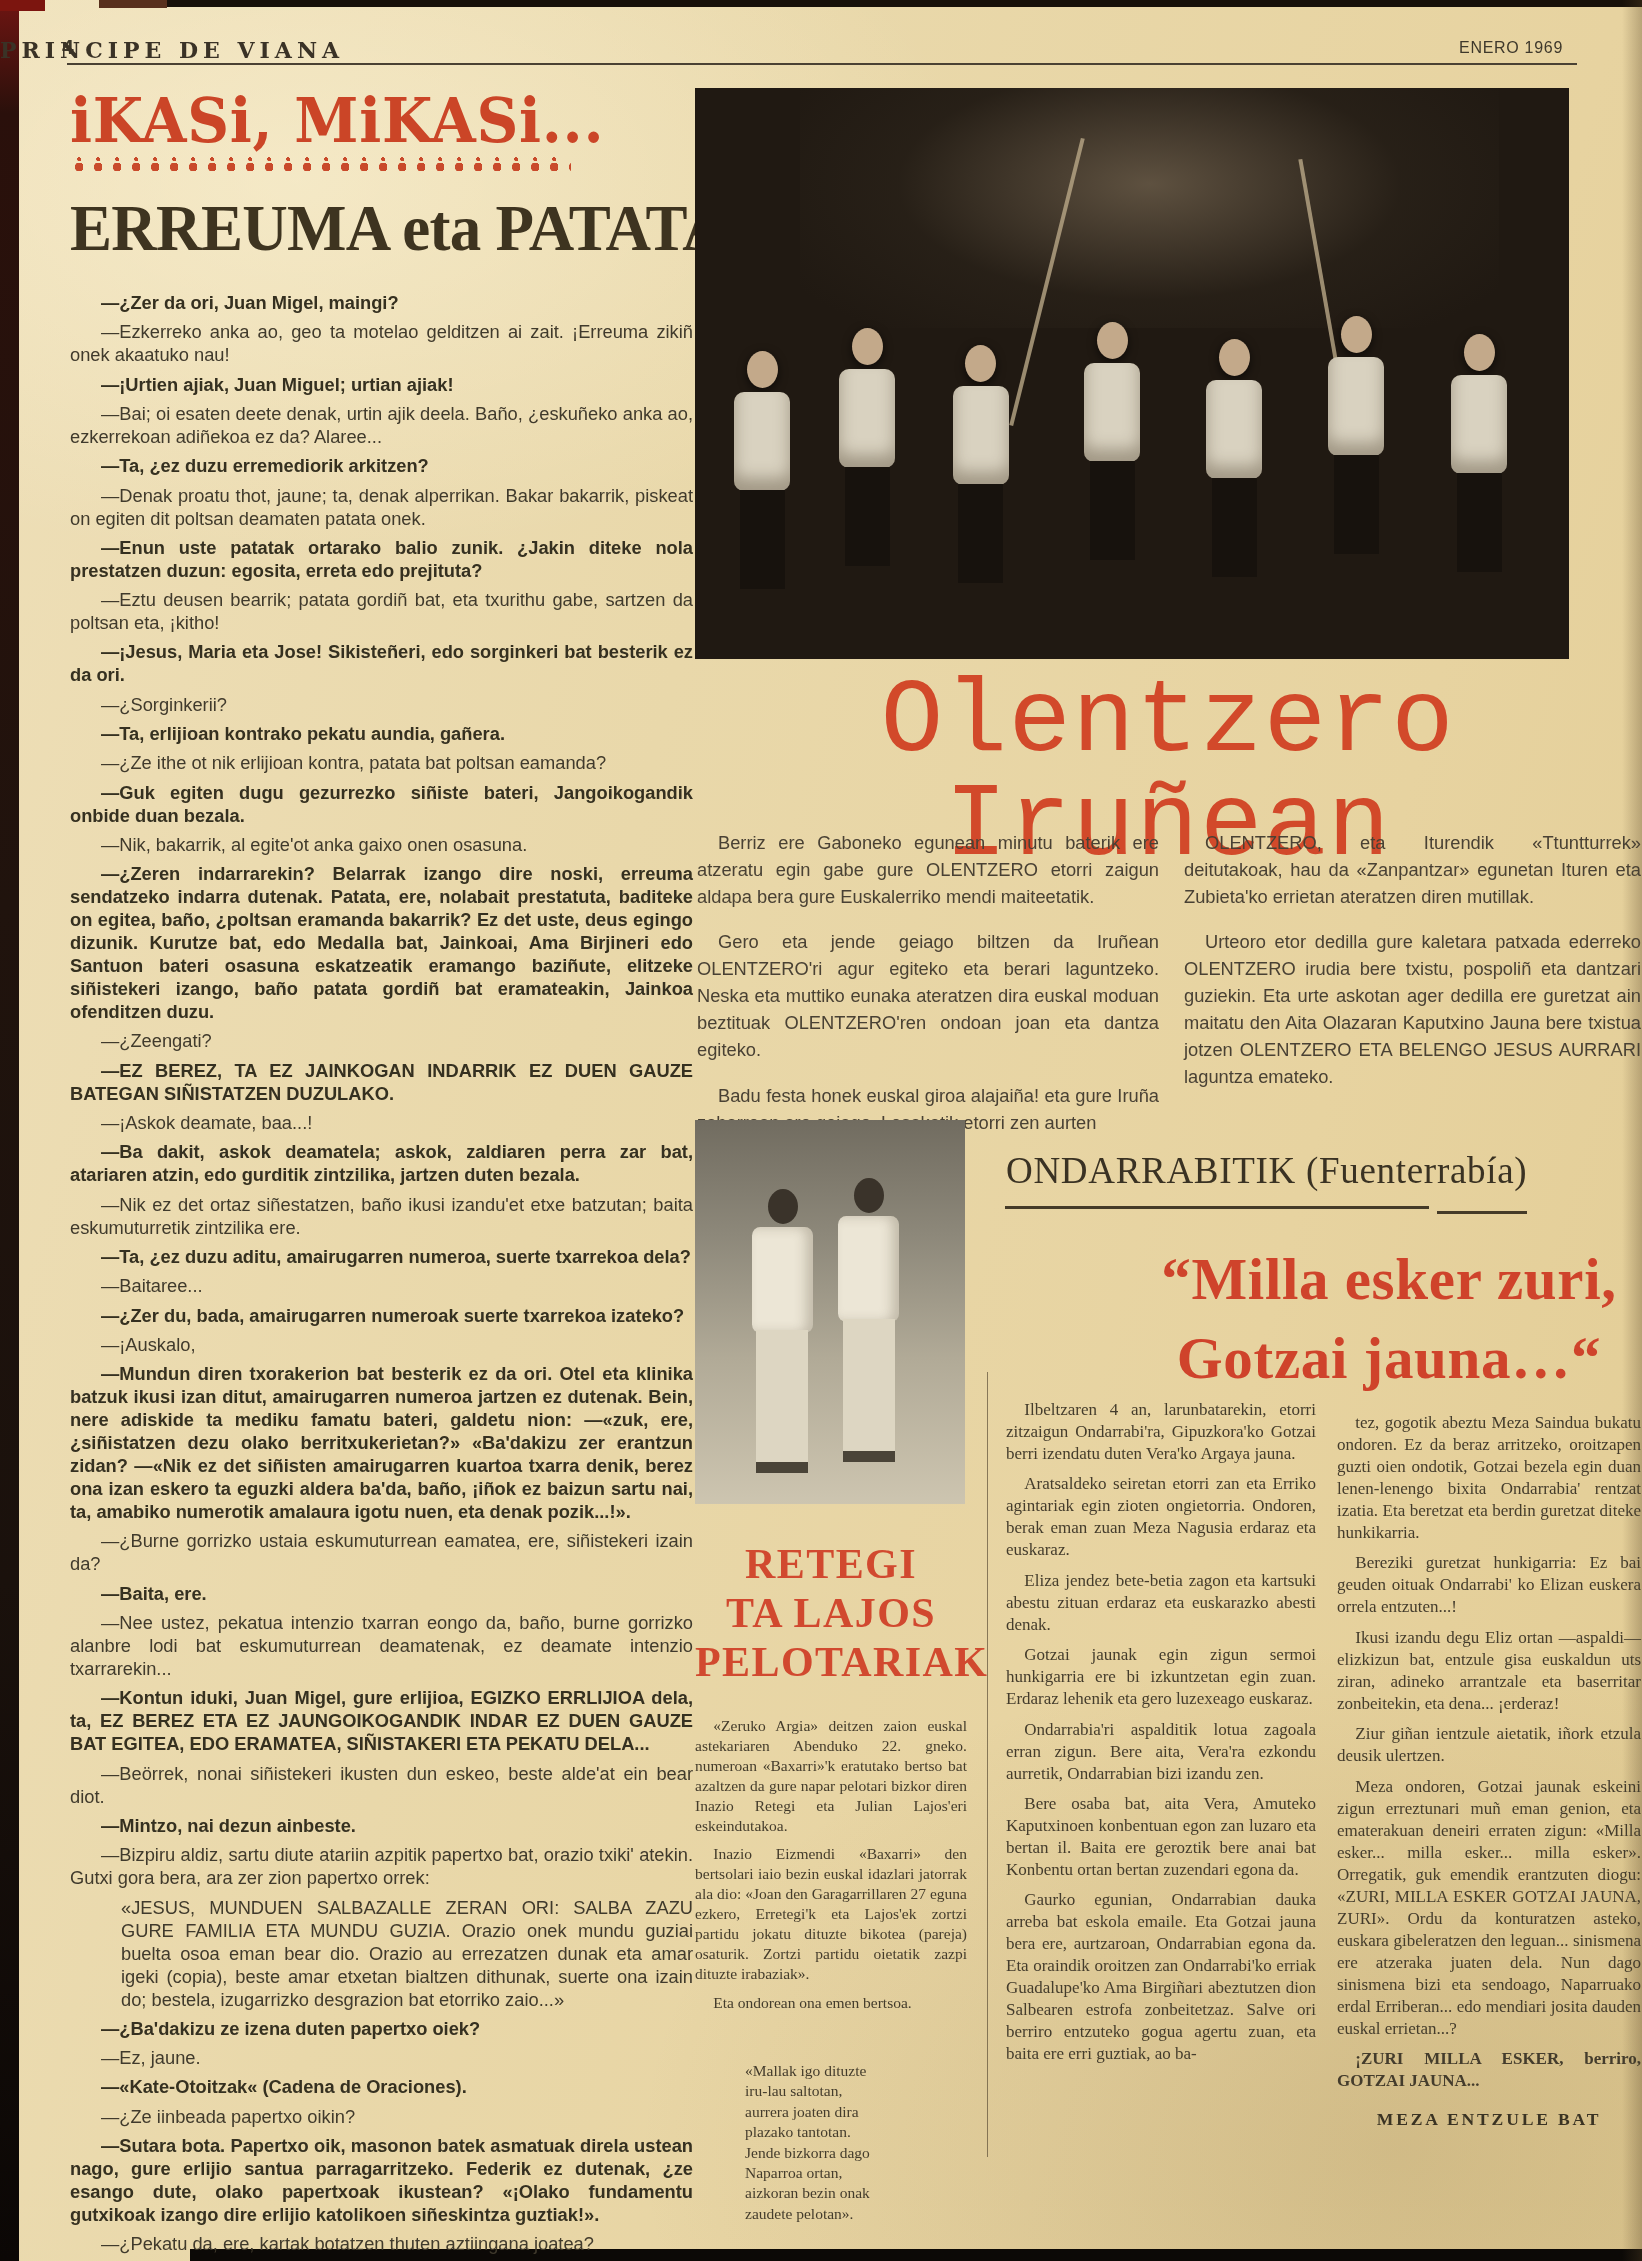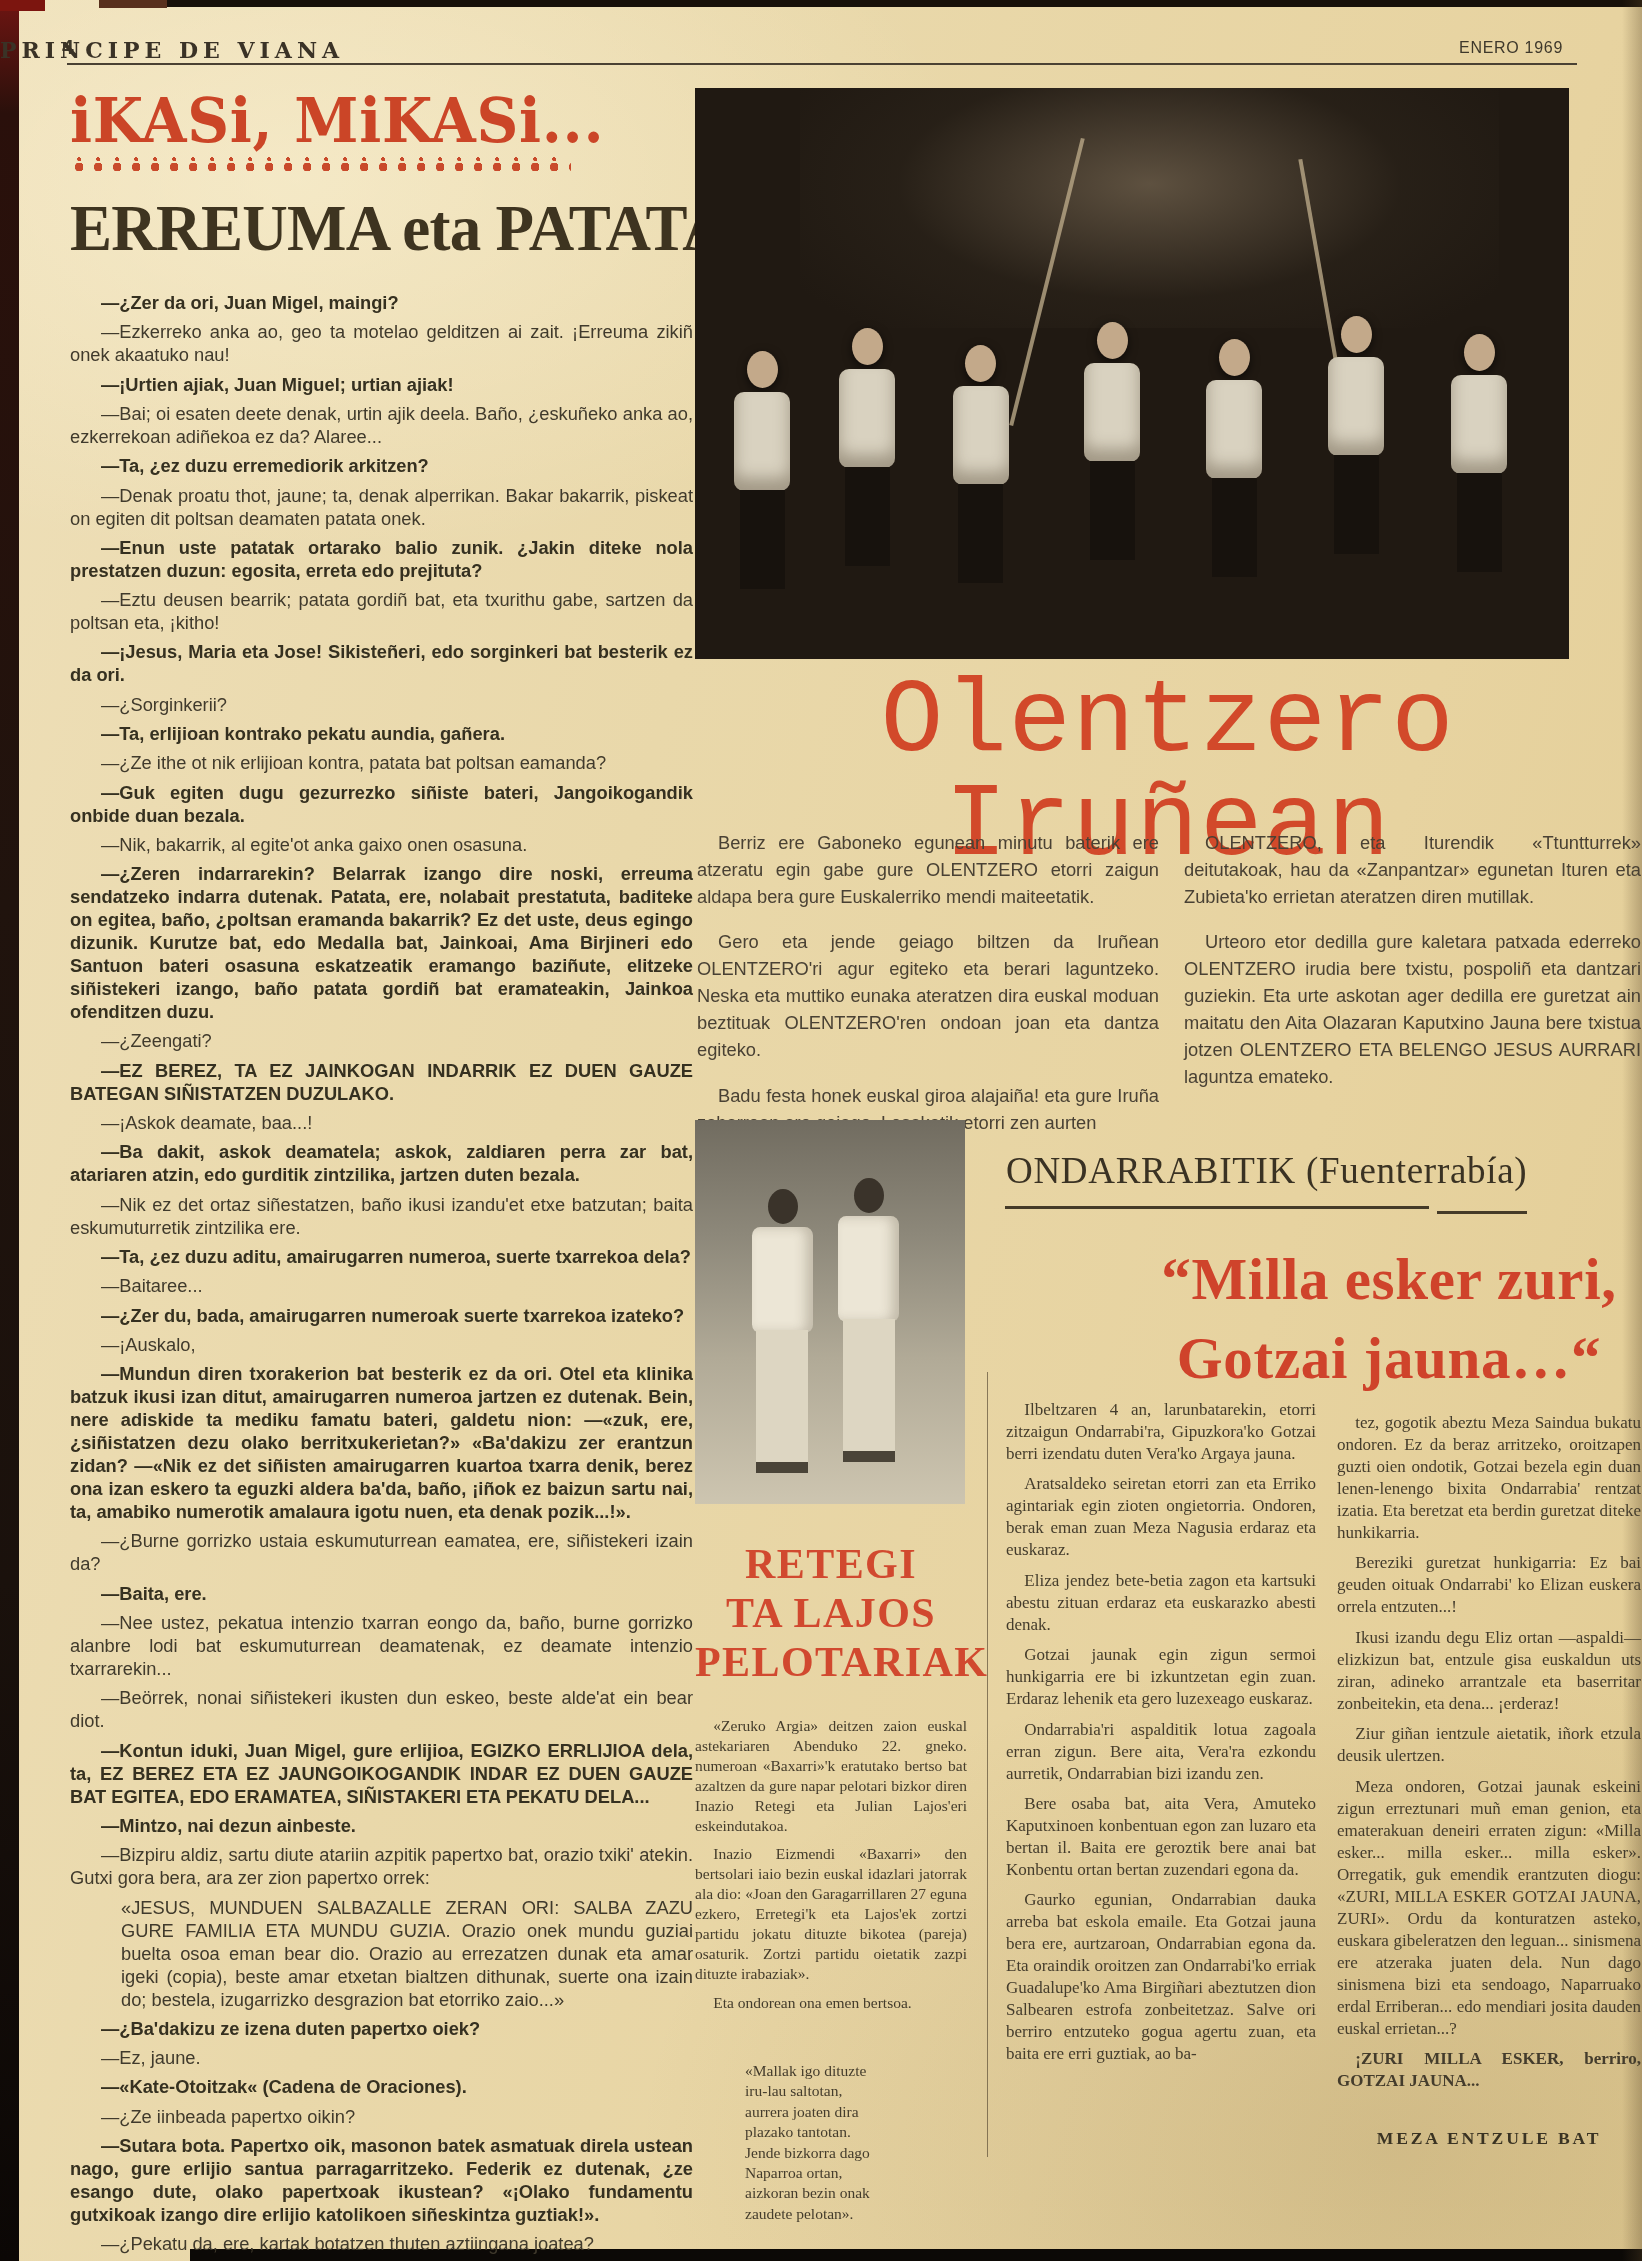--- a/index.html
+++ b/index.html
@@ -80,21 +80,21 @@
   .serif-col{font-family:"Liberation Serif",serif;color:#443c2c;}
   .serif-col p{margin:0 0 8.4px;text-align:justify;text-indent:18.3px;}
   .retegi-body{left:695px;top:1716px;width:272px;font-size:15.5px;line-height:20px;}
   .verse{left:745px;top:2061px;width:232px;font-family:"Liberation Serif",serif;font-size:15.5px;line-height:20.4px;color:#443c2c;}
   .verse div{white-space:nowrap;}
 
   .ond-col1{left:1006px;top:1399px;width:310px;font-size:17px;line-height:22px;}
   .ond-col2{left:1337px;top:1412px;width:304px;font-size:17px;line-height:22px;}
   .vrule{left:987px;top:1372px;width:1.4px;height:785px;background:#53452f;opacity:.65;}
   .signoff{margin-top:5.6px;font-weight:700;}
-  .byline{margin-top:35px;text-align:center;font-weight:700;letter-spacing:2.8px;font-size:17.6px;color:#3a3323;}
+  .byline{margin-top:16px;text-align:center;font-weight:700;letter-spacing:2.8px;font-size:17.6px;color:#3a3323;}
 </style>
 </head>
 <body>
 
 <div id="page">
 
   <div class="abs edge-left"></div>
   <div class="abs strip-top"></div>
   <div class="abs blot-red"></div>
   <div class="abs blot-brown"></div>
@@ -133,22 +133,22 @@
         <p class="para bold">—Ba dakit, askok deamatela; askok, zaldiaren perra zar bat, atariaren atzin, edo gurditik zintzilika, jartzen duten bezala.</p>
         <p class="para">—Nik ez det ortaz siñestatzen, baño ikusi izandu'et etxe batzutan; baita eskumuturretik zintzilika ere.</p>
         <p class="para bold">—Ta, ¿ez duzu aditu, amairugarren numeroa, suerte txarrekoa dela?</p>
         <p class="para">—Baitaree...</p>
         <p class="para bold">—¿Zer du, bada, amairugarren numeroak suerte txarrekoa izateko?</p>
         <p class="para">—¡Auskalo,</p>
         <p class="para bold">—Mundun diren txorakerion bat besterik ez da ori. Otel eta klinika batzuk ikusi izan ditut, amairugarren numeroa jartzen ez dutenak. Bein, nere adiskide ta mediku famatu bateri, galdetu nion: —«zuk, ere, ¿siñistatzen dezu olako berritxukerietan?» «Ba'dakizu zer erantzun zidan? —«Nik ez det siñisten amairugarren kuartoa txarra denik, berez ona izan eskero ta eguzki aldera ba'da, baño, ¡iñok ez baizun sartu nai, ta, amabiko numerotik amalaura igotu nuen, eta denak pozik...!».</p>
         <p class="para">—¿Burne gorrizko ustaia eskumuturrean eamatea, ere, siñistekeri izain da?</p>
         <p class="para bold">—Baita, ere.</p>
         <p class="para">—Nee ustez, pekatua intenzio txarran eongo da, baño, burne gorrizko alanbre lodi bat eskumuturrean deamatenak, ez deamate intenzio txarrarekin...</p>
+        <p class="para bold">—Kontun iduki, Juan Migel, gure erlijioa, EGIZKO ERRLIJIOA dela, ta, EZ BEREZ ETA EZ JAUNGOIKOGANDIK INDAR EZ DUEN GAUZE BAT EGITEA, EDO ERAMATEA, SIÑISTAKERI ETA PEKATU DELA...</p>
         <p class="para">—Beörrek, nonai siñistekeri ikusten dun eskeo, beste alde'at ein bear diot.</p>
-        <p class="para bold">—Kontun iduki, Juan Migel, gure erlijioa, EGIZKO ERRLIJIOA dela, ta, EZ BEREZ ETA EZ JAUNGOIKOGANDIK INDAR EZ DUEN GAUZE BAT EGITEA, EDO ERAMATEA, SIÑISTAKERI ETA PEKATU DELA...</p>
         <p class="para bold">—Mintzo, nai dezun ainbeste.</p>
         <p class="para">—Bizpiru aldiz, sartu diute atariin azpitik papertxo bat, orazio txiki' atekin. Gutxi gora bera, ara zer zion papertxo orrek:</p>
         <p class="para inset">«JESUS, MUNDUEN SALBAZALLE ZERAN ORI: SALBA ZAZU GURE FAMILIA ETA MUNDU GUZIA. Orazio onek mundu guziai buelta osoa eman bear dio. Orazio au errezatzen dunak eta amar igeki (copia), beste amar etxetan bialtzen dithunak, suerte ona izain do; bestela, izugarrizko desgrazion bat etorriko zaio...»</p>
         <p class="para bold">—¿Ba'dakizu ze izena duten papertxo oiek?</p>
         <p class="para">—Ez, jaune.</p>
         <p class="para bold">—«Kate-Otoitzak« (Cadena de Oraciones).</p>
         <p class="para">—¿Ze iinbeada papertxo oikin?</p>
         <p class="para bold">—Sutara bota. Papertxo oik, masonon batek asmatuak direla ustean nago, gure erlijio santua parragarritzeko. Federik ez dutenak, ¿ze esango dute, olako papertxoak ikustean? «¡Olako fundamentu gutxikoak izango dire erlijio katolikoen siñeskintza guztiak!».</p>
         <p class="para">—¿Pekatu da, ere, kartak botatzen thuten aztiingana joatea?</p>
       </div>

